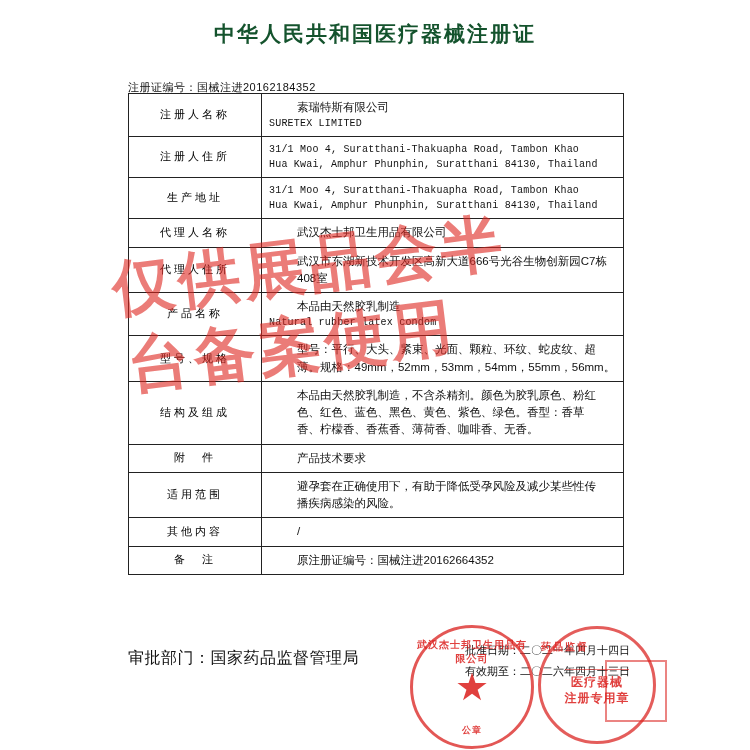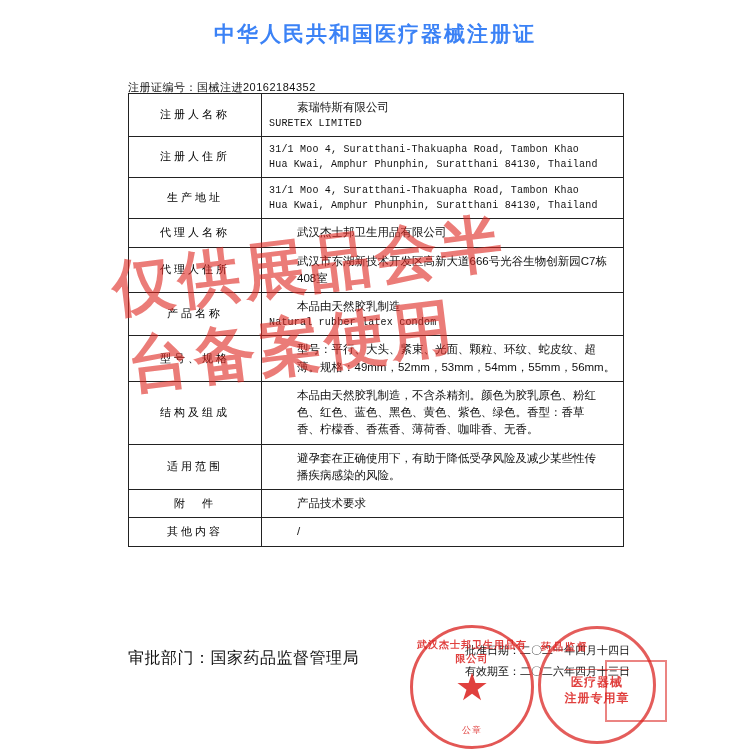--- a/index.html
+++ b/index.html
@@ -22,21 +22,21 @@
     height: 750px;
     box-sizing: border-box;
   }
 
   .doc-title {
     text-align: center;
     font-family: "Liberation Serif", serif;
     font-weight: bold;
     font-size: 21px;
     letter-spacing: 2px;
-    color: #3b82f6;
+    color: #14532d;
     padding-top: 20px;
     padding-bottom: 10px;
   }
 
   .reg-no-line {
     position: absolute;
     left: 128px;
     top: 80px;
     font-size: 11px;
     color: #111;
@@ -162,21 +162,21 @@
     font-size: 10px;
     font-weight: bold;
     letter-spacing: 1px;
   }
   .seal-round .bottom-text {
     position: absolute;
     left: 0; bottom: 9px;
     width: 118px;
     text-align: center;
     font-size: 9px;
-    font-weight: normal;
+    font-weight: bold;
     letter-spacing: 1px;
   }
   .seal-round .star {
     position: absolute;
     left: 50%;
     top: 50%;
     transform: translate(-50%, -50%);
     font-size: 38px;
     line-height: 1;
     color: rgba(218, 31, 28, 0.85);
@@ -292,36 +292,42 @@
         </tr>
         <tr>
           <td class="label">结构及组成</td>
           <td class="value">
             <span class="v-line cn">本品由天然胶乳制造，不含杀精剂。颜色为胶乳原色、粉红</span>
             <span class="v-line cn">色、红色、蓝色、黑色、黄色、紫色、绿色。香型：香草</span>
             <span class="v-line cn">香、柠檬香、香蕉香、薄荷香、咖啡香、无香。</span>
           </td>
         </tr>
         <tr>
+          <td class="label">附　件</td>
+          <td class="value">
+            <span class="v-line cn">产品技术要求</span>
+          </td>
+        </tr>
+        <tr>
           <td class="label">适用范围</td>
           <td class="value">
             <span class="v-line cn">避孕套在正确使用下，有助于降低受孕风险及减少某些性传</span>
             <span class="v-line cn">播疾病感染的风险。</span>
           </td>
         </tr>
         <tr>
-          <td class="label">附　件</td>
-          <td class="value">
-            <span class="v-line cn">产品技术要求</span>
-          </td>
-        </tr>
-        <tr>
           <td class="label">其他内容</td>
           <td class="value">
             <span class="v-line cn">/</span>
+          </td>
+        </tr>
+        <tr>
+          <td class="label">备　注</td>
+          <td class="value">
+            <span class="v-line cn">原注册证编号：国械注进20162664352</span>
           </td>
         </tr>
       </tbody>
     </table>
   </div>
 
   <div class="footer">审批部门：国家药品监督管理局</div>
 
   <div class="approval-dates">
     <div>

